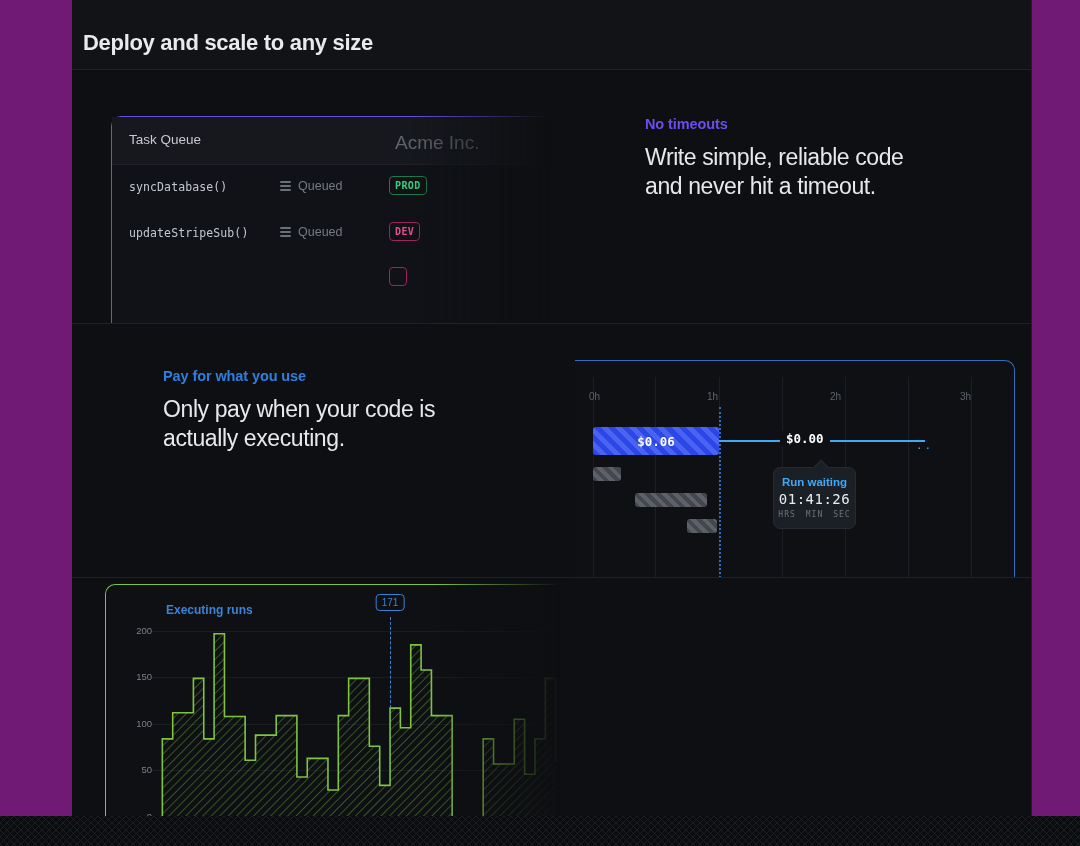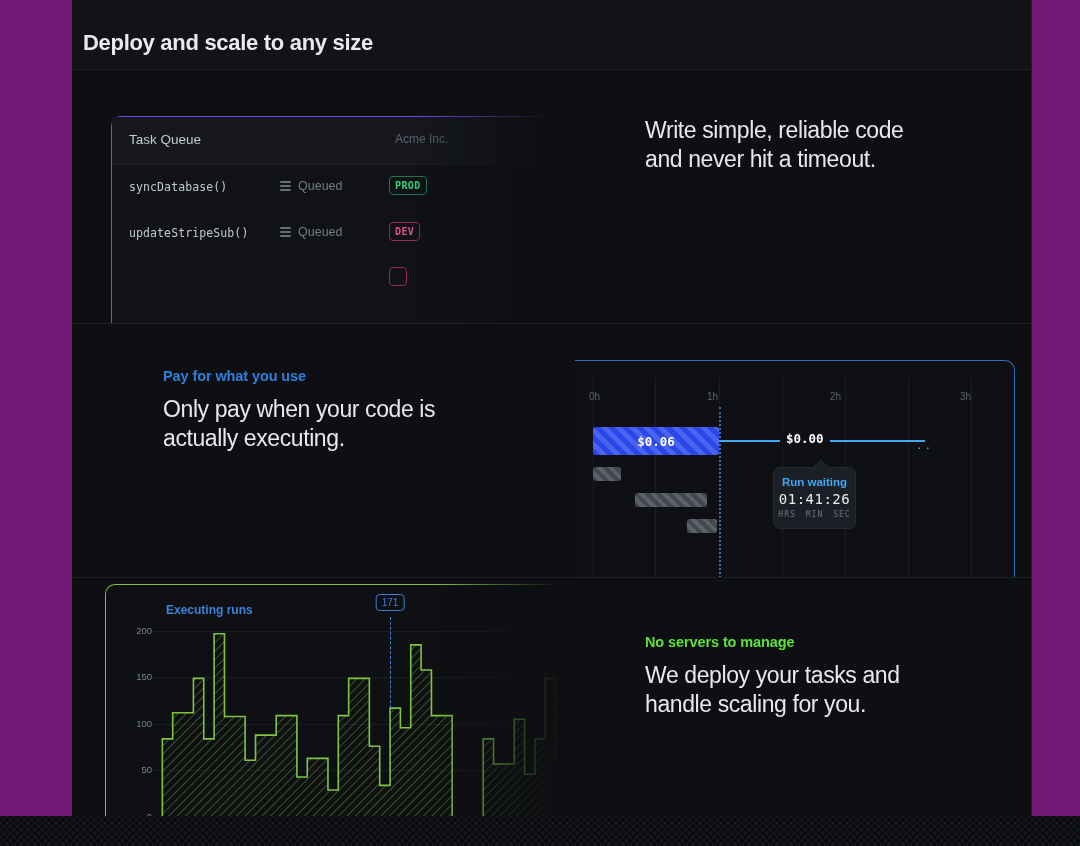--- a/index.html
+++ b/index.html
@@ -80,21 +80,21 @@
     position: relative; height: 48px;
     background: #16181d;
     border-bottom: 1px solid #1d2027;
   }
   .queue-head .q-title {
     position: absolute; left: 17px; top: 15px;
     font-size: 13.5px; color: #c6cad1;
   }
   .queue-head .q-org {
     position: absolute; left: 283px; top: 15px;
-    font-size: 12px; color: #5e646e;
+    font-size: 19px; color: #5e646e;
   }
   .q-row {
     position: relative; height: 46px;
   }
   .q-fn {
     position: absolute; left: 17px; top: 15px;
     font-family: "DejaVu Sans Mono", monospace;
     font-size: 11.5px; color: #c3c8d0; letter-spacing: 0.1px;
   }
   .q-state {
@@ -310,20 +310,21 @@
           </div>
 
           <div class="q-row">
             <div class="badge dev" style="top:10px;border-color:#9b2659;color:transparent">·</div>
           </div>
 
         </div>
       </div>
 
       <div class="copy" style="left:573px; top:46px;">
+        <div class="eyebrow" style="color:#6d4df0">No timeouts</div>
         <div class="headline">Write simple, reliable code
 and never hit a timeout.</div>
       </div>
     </div>
 
     <div class="section sec2">
 
       <div class="copy" style="left:91px; top:44px;">
         <div class="eyebrow" style="color:#2f7fe0">Pay for what you use</div>
         <div class="headline">Only pay when your code is
@@ -405,23 +406,18 @@
                 <path d="M0,214 L10.35,214.00 L10.35,135.84 L20.70,135.84 L20.70,109.79 L31.05,109.79 L31.05,109.79 L41.40,109.79 L41.40,75.37 L51.75,75.37 L51.75,135.84 L62.10,135.84 L62.10,30.70 L72.45,30.70 L72.45,113.51 L82.80,113.51 L82.80,113.51 L93.15,113.51 L93.15,157.24 L103.50,157.24 L103.50,132.12 L113.85,132.12 L113.85,132.12 L124.20,132.12 L124.20,112.58 L134.55,112.58 L134.55,112.58 L144.90,112.58 L144.90,173.99 L155.25,173.99 L155.25,155.38 L165.60,155.38 L165.60,155.38 L175.95,155.38 L175.95,187.02 L186.30,187.02 L186.30,112.58 L196.65,112.58 L196.65,75.37 L207.00,75.37 L207.00,75.37 L217.35,75.37 L217.35,143.29 L227.70,143.29 L227.70,182.37 L238.05,182.37 L238.05,105.14 L248.40,105.14 L248.40,124.68 L258.75,124.68 L258.75,41.87 L269.10,41.87 L269.10,66.99 L279.45,66.99 L279.45,112.58 L289.80,112.58 L289.80,112.58 L300.15,112.58 L300.15,214.00 L310.50,214.00 L310.50,214.00 L320.85,214.00 L320.85,214.00 L331.20,214.00 L331.20,135.84 L341.55,135.84 L341.55,160.97 L351.90,160.97 L351.90,160.97 L362.25,160.97 L362.25,116.30 L372.60,116.30 L372.60,171.20 L382.95,171.20 L382.95,135.84 L393.30,135.84 L393.30,75.37 L403.65,75.37 L403.65,158.17 L414.00,158.17 L414.00,135.84" fill="none" stroke="#7fc341" stroke-width="1.6"></path>
               </svg>
           </div>
           <div id="marker-holder">
               <div class="marker-line" style="left: 284.05px; top: 32px; height: 91.1391px;"></div>
               <div class="marker-box" style="left: 284.05px;">171</div>
             </div>
         </div>
       </div>
 
-      <div class="copy" style="left:573px; top:56px;">
-        <div class="eyebrow" style="color:#5ee23a">No servers to manage</div>
-        <div class="headline">We deploy your tasks and
-handle scaling for you.</div>
-      </div>
     </div>
 
   </div>
 
   <div class="bottom-hatch"></div>
 </div>
 
 </body></html>

